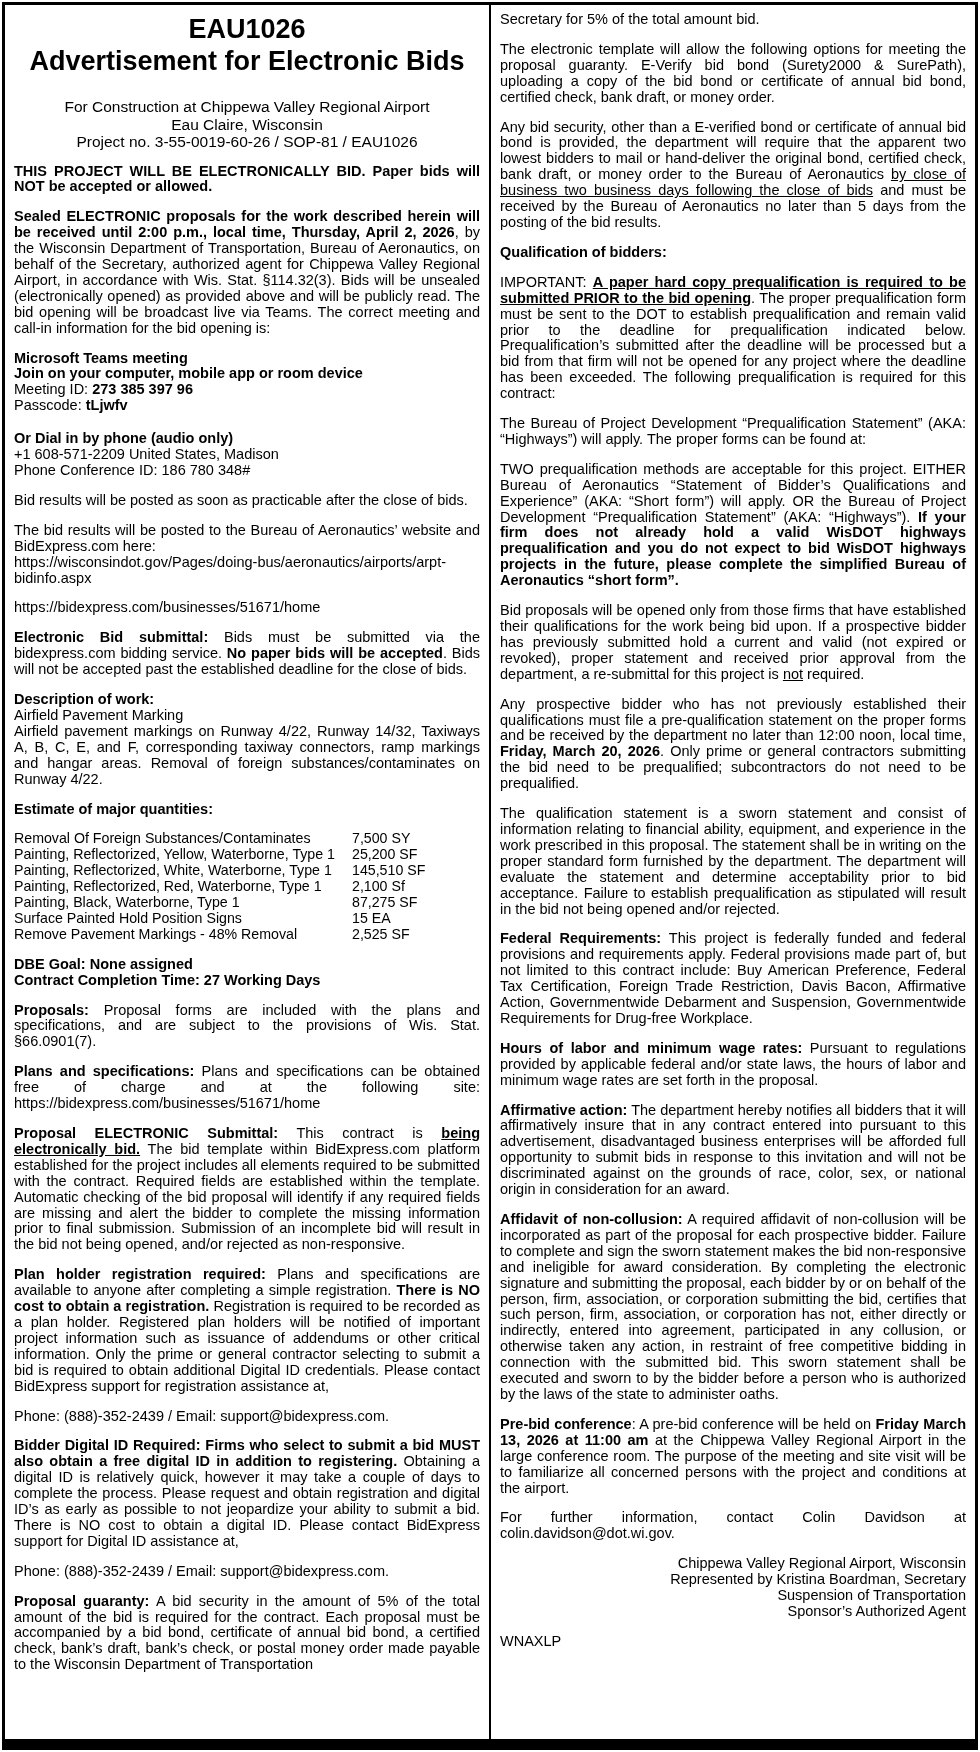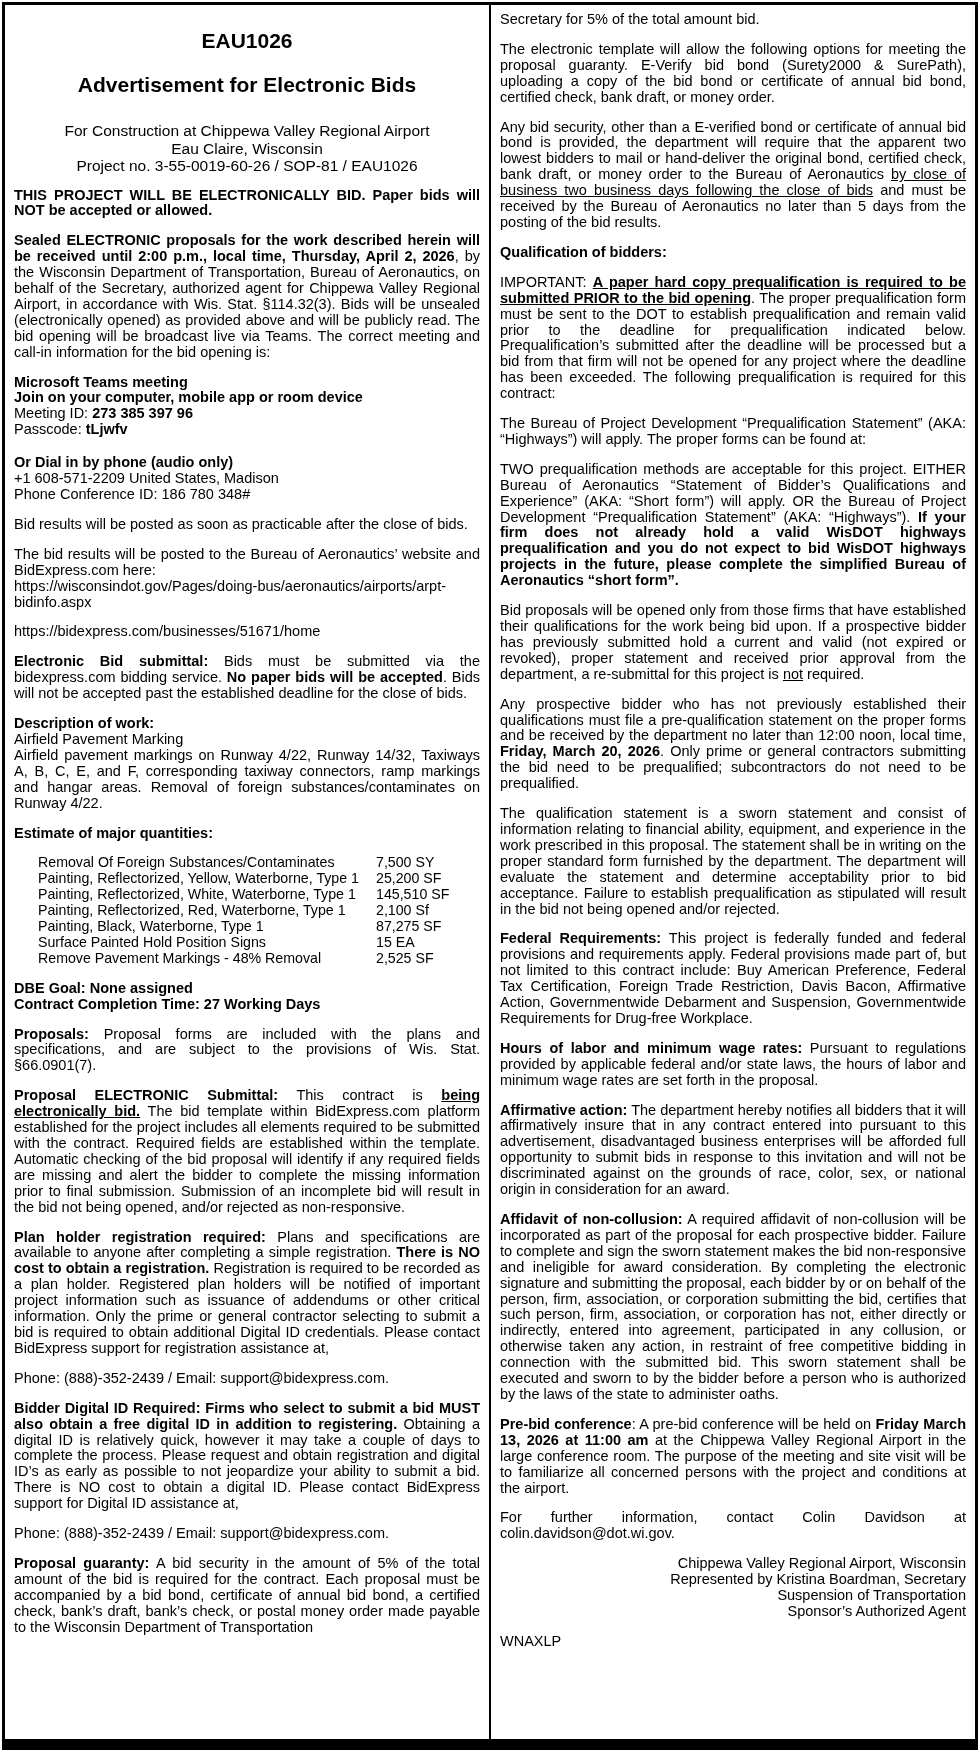--- a/index.html
+++ b/index.html
@@ -27,44 +27,44 @@
     box-sizing: border-box;
     padding: 7px 9px 4px 9px;
     overflow: hidden;
     font-size: 14.5px;
     line-height: 15.9px;
   }
   .col-left { border-right: 2px solid #000; }
 
   .ad-header { text-align: center; margin-bottom: 13px; }
   .title {
-    font-size: 21px;
+    font-size: 27px;
     line-height: 30px;
     font-weight: bold;
-    margin: 14px;
+    margin: 2px;
   }
   .subtitle {
     font-size: 15.5px;
     line-height: 17.5px;
     font-weight: normal;
   }
   .subtitle-group { margin-top: 22px; }
 
   .para { margin: 0 0 14px 0; text-align: justify; }
   .para.align-center { text-align: left; }
   .para.align-right  { text-align: right; }
   .para.align-left   { text-align: left; }
   .space-large { margin-top: 17px; }
 
   .b { font-weight: bold; }
   .u { text-decoration: underline; }
 
   .qty-table { margin: 14px 0 14px 0; font-size: 14.2px; }
   .qty-row { display: flex; white-space: nowrap; }
-  .qty-item { flex: 0 0 338px; overflow: hidden; margin-left: 24px; }
+  .qty-item { flex: 0 0 338px; overflow: hidden; }
   .qty-val  { flex: 1 1 auto; overflow: hidden; }
 </style>
 </head>
 <body>
 
 <div class="ad">
   <div class="col col-left">
     <header class="ad-header">
       <h1 class="title">EAU1026</h1>
       <h1 class="title">Advertisement for Electronic Bids</h1>
@@ -110,20 +110,21 @@
             <span class="qty-item">Surface Painted Hold Position Signs</span>
             <span class="qty-val">15 EA</span>
           </div>
           <div class="qty-row">
             <span class="qty-item">Remove Pavement Markings - 48% Removal</span>
             <span class="qty-val">2,525 SF</span>
           </div>
         </div>
         <p class="para align-left"><span class="b">DBE Goal:  None assigned</span><br><span class="b">Contract Completion Time:  27 Working Days</span></p>
         <p class="para align-justify"><span class="b">Proposals:</span><span>  Proposal forms are included with the plans and specifications, and are subject to the provisions of Wis. Stat. §66.0901(7).</span></p>
+        <p class="para align-justify"><span class="b">Plans and specifications:</span><span> Plans and specifications can be obtained free of charge and at the following site: https://bidexpress.com/businesses/51671/home</span></p>
         <p class="para align-justify"><span class="b">Proposal ELECTRONIC Submittal:</span><span> This contract is </span><span class="b u">being electronically bid.</span><span> The bid template within BidExpress.com platform established for the project includes all elements required to be submitted with the contract.  Required fields are established within the template.  Automatic checking of the bid proposal will identify if any required fields are missing and alert the bidder to complete the missing information prior to final submission. Submission of an incomplete bid will result in the bid not being opened, and/or rejected as non-responsive.</span></p>
         <p class="para align-justify"><span class="b">Plan holder registration required:</span><span> Plans and specifications are available to anyone after completing a simple registration. </span><span class="b">There is NO cost to obtain a registration.</span><span> Registration is required to be recorded as a plan holder.  Registered plan holders will be notified of important project information such as issuance of addendums or other critical information.  Only the prime or general contractor selecting to submit a bid is required to obtain additional Digital ID credentials. Please contact BidExpress support for registration assistance at,</span></p>
         <p class="para align-left"><span>Phone: (888)-352-2439 / Email: support@bidexpress.com.</span></p>
         <p class="para align-justify"><span class="b">Bidder Digital ID Required: Firms who select to submit a bid MUST also obtain a free digital ID in addition to registering.</span><span> Obtaining a digital ID is relatively quick, however it may take a couple of days to complete the process.  Please request and obtain registration and digital ID’s as early as possible to not jeopardize your ability to submit a bid.  There is NO cost to obtain a digital ID. Please contact BidExpress support for Digital ID assistance at,</span></p>
         <p class="para align-left"><span>Phone: (888)-352-2439 / Email: support@bidexpress.com.</span></p>
         <p class="para align-justify"><span class="b">Proposal guaranty:</span><span> A bid security in the amount of 5% of the total amount of the bid is required for the contract.  Each proposal must be accompanied by a bid bond, certificate of annual bid bond, a certified check, bank’s draft, bank’s check, or postal money order made payable to the Wisconsin Department of Transportation</span></p>
       </div>
   </div>
   <div class="col col-right">
     <div>

